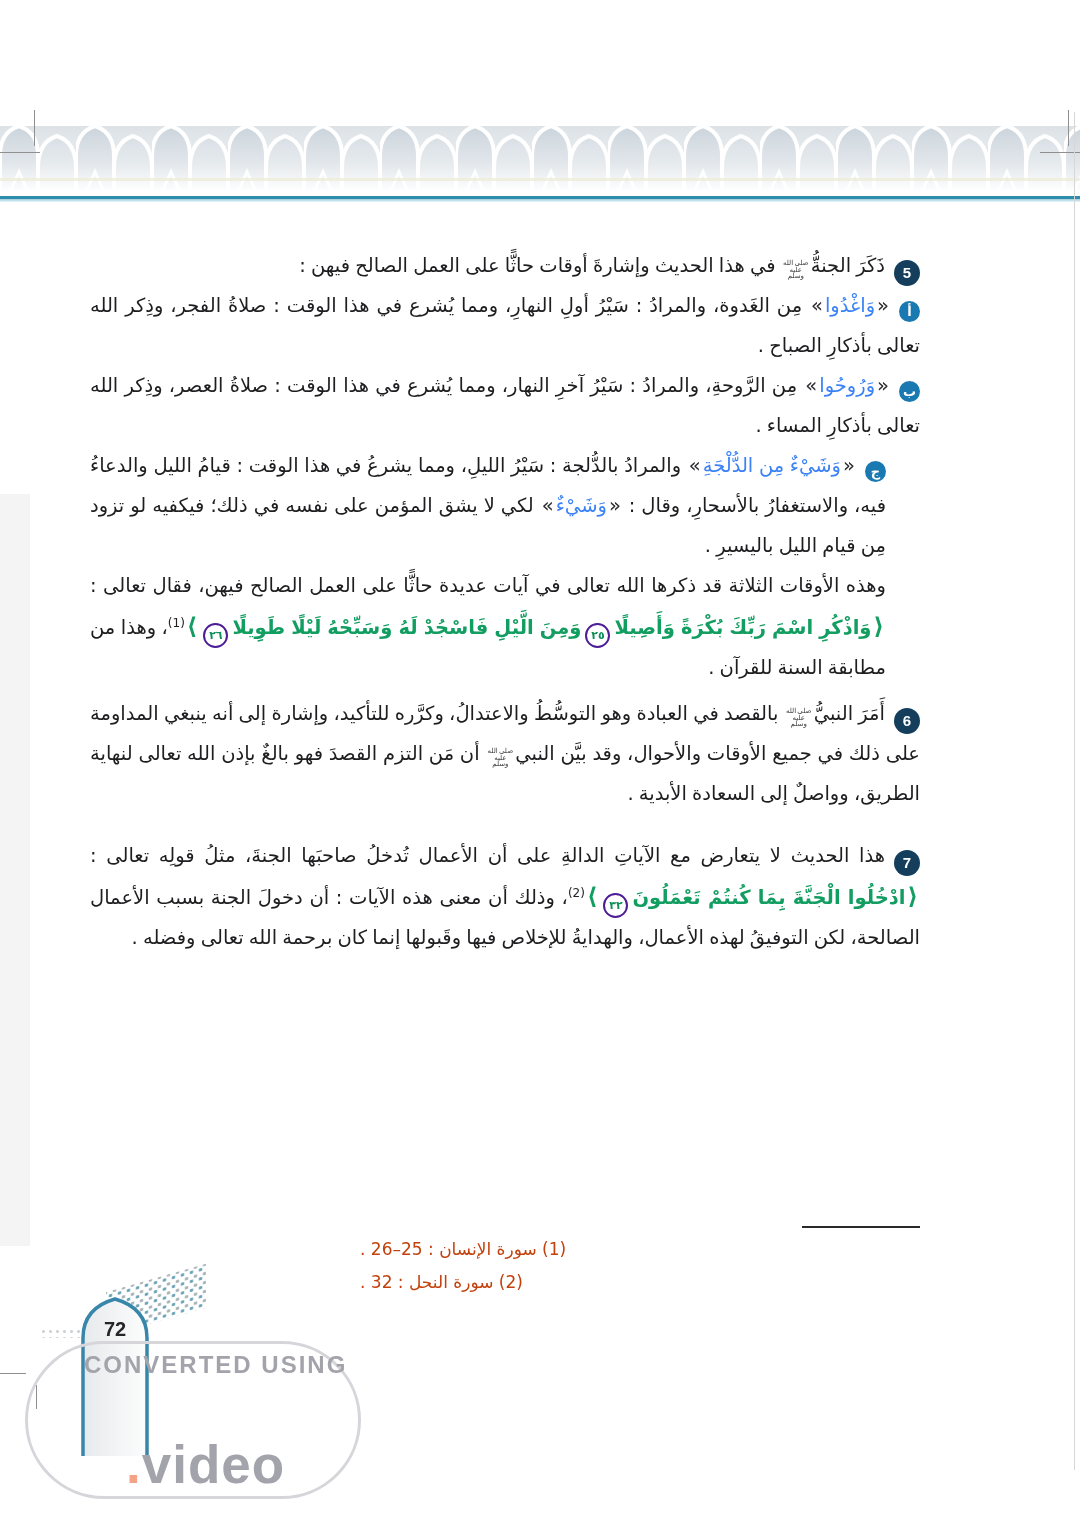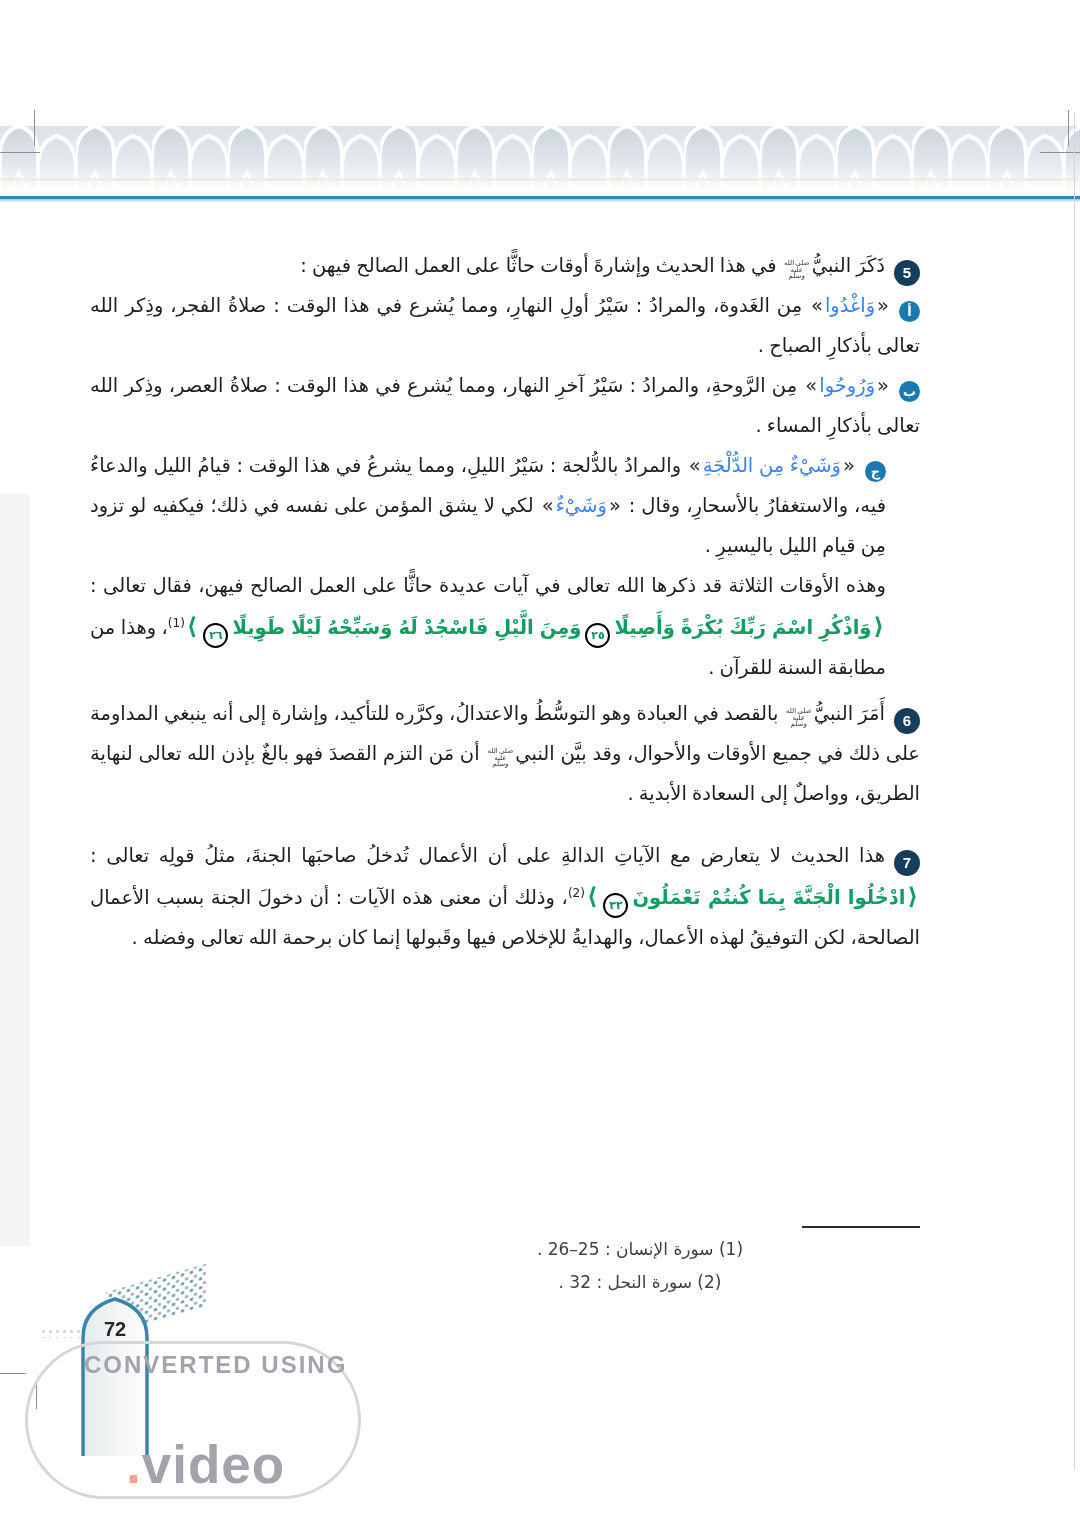--- a/index.html
+++ b/index.html
@@ -21,30 +21,30 @@
   .num-badge{display:inline-block;width:26px;height:26px;border-radius:50%;background:#143e5c;
              color:#ffffff;font-size:15px;font-weight:bold;line-height:26px;text-align:center;
              margin-left:9px;vertical-align:-6px;font-family:"Liberation Sans",sans-serif;}
   .sub-item{margin-right:34px;}
   .letter-badge{display:inline-block;width:21px;height:21px;border-radius:50%;background:#1b79b2;
              color:#ffffff;font-size:13px;font-weight:bold;line-height:21px;text-align:center;
              margin-left:8px;vertical-align:-4px;}
   .blue{color:#3b82f6;}
   .gq{color:#2f2f33;margin:0 2px;}
   .quran{color:#129d61;font-weight:bold;}
-  .vmedal{display:inline-block;width:21px;height:21px;border:2px solid #000000;border-radius:50%;
+  .vmedal{display:inline-block;width:21px;height:21px;border:2px solid #4c1d95;border-radius:50%;
           font-size:11px;font-weight:bold;line-height:21px;text-align:center;color:#0f8f58;
           margin:0 4px;vertical-align:-5px;background:#ffffff;}
   .qbracket{color:#129d61;font-weight:bold;font-size:23px;margin:0 2px;}
   .fn-ref{font-size:12px;vertical-align:super;line-height:0;color:#222;}
   .pbuh{display:inline-block;width:26px;font-size:7px;line-height:6.5px;color:#3a3a3a;
         text-align:center;vertical-align:-6px;margin:0 2px;white-space:normal;}
   
-  .footnotes{position:absolute;right:160px;top:1226px;width:560px;direction:rtl;text-align:center;
-             font-size:17px;line-height:33px;color:#404040;}
+  .footnotes{position:absolute;right:160px;top:1226px;width:560px;direction:rtl;text-align:left;
+             font-size:17px;line-height:33px;color:#c2410c;}
   .fn-rule{width:118px;height:0;border-top:2px solid #2a2a2a;margin-bottom:5px;}
   .footnote .fn-marker{letter-spacing:0;}
   
   .arch{position:absolute;left:80px;top:1296px;width:70px;height:160px;}
   .page-num{position:absolute;left:94px;top:1318px;width:42px;text-align:center;font-size:20px;
             font-weight:bold;color:#262626;font-family:"Liberation Sans",sans-serif;}
   .dots-cluster{position:absolute;left:106px;top:1278px;width:100px;height:44px;
      background-image:radial-gradient(circle 1.6px,#4f93aa 1.5px,transparent 2px),
                       radial-gradient(circle 1.6px,#9aa5ab 1.5px,transparent 2px);
      background-size:9px 9px,9px 9px;background-position:0 0,4px 5px;
@@ -92,21 +92,21 @@
   <div class="mark" style="left:1068px;top:110px;width:1px;height:36px;"></div>
   <div class="mark" style="left:1040px;top:152px;width:40px;height:1px;"></div>
   <div class="mark" style="left:0;top:1373px;width:26px;height:1px;"></div>
   <div class="mark" style="left:36px;top:1385px;width:1px;height:24px;"></div>
   <div class="edge-line"></div>
   <div class="left-strip"></div>
 
   <div class="content">
 
     <p class="qpara">
-      <span class="num-badge">5</span><span>ذَكَرَ النبيُّ</span><span class="pbuh">صلى الله عليه وسلم</span><span> في هذا الحديث وإشارةَ أوقات حاثًّا على العمل الصالح فيهن :</span>
+      <span class="num-badge">5</span><span>ذَكَرَ الجنةُّ</span><span class="pbuh">صلى الله عليه وسلم</span><span> في هذا الحديث وإشارةَ أوقات حاثًّا على العمل الصالح فيهن :</span>
     </p>
 
     <p class="sub-item">
       <span class="letter-badge">أ</span><span class="gq">«</span><span class="blue">وَاغْدُوا</span><span class="gq">»</span><span> مِن الغَدوة، والمرادُ : سَيْرُ أولِ النهارِ، ومما يُشرع في هذا الوقت : صلاةُ الفجر، وذِكر الله تعالى بأذكارِ الصباح .</span>
     </p>
 
     <p class="sub-item">
       <span class="letter-badge">ب</span><span class="gq">«</span><span class="blue">وَرُوحُوا</span><span class="gq">»</span><span> مِن الرَّوحةِ، والمرادُ : سَيْرُ آخرِ النهار، ومما يُشرع في هذا الوقت : صلاةُ العصر، وذِكر الله تعالى بأذكارِ المساء .</span>
     </p>
 

